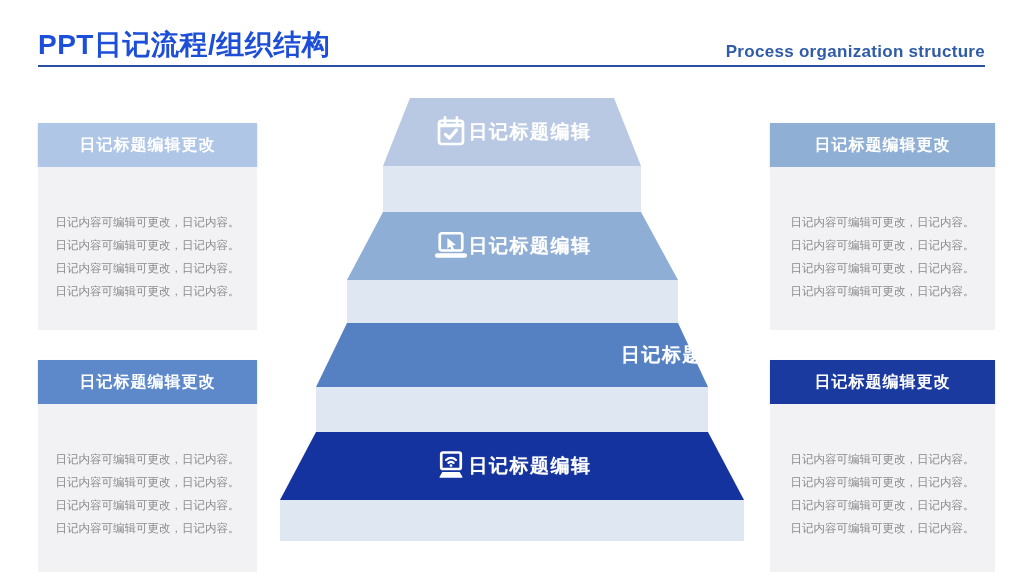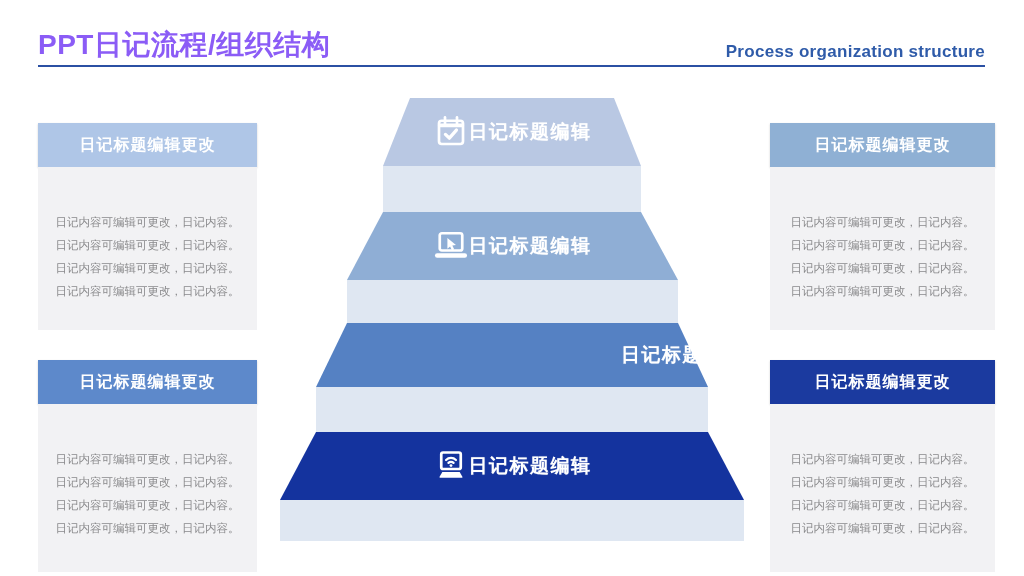--- a/index.html
+++ b/index.html
@@ -53,21 +53,21 @@
   .level-label {
     color:#fff; font-size:19px; font-weight:700; letter-spacing:1.5px;
     text-shadow:0 0 1px rgba(255,255,255,.4);
   }
 </style>
 </head>
 <body>
 
 <div class="slide">
 
-  <div class="page-title" style="color: #8b5cf6;">PPT日记流程/组织结构</div>
+  <div class="page-title" style="color: #1d4ed8;">PPT日记流程/组织结构</div>
   <div class="page-subtitle" style="color: rgb(47, 91, 169);">Process organization structure</div>
   <div class="header-rule" style="background-color: rgb(43, 80, 163);"></div>
 
   <div class="panel panel-tl">
     <div class="panel-header" style="background-color: rgb(175, 198, 231);">日记标题编辑更改</div>
     <div class="panel-body" style="background-color: rgb(242, 242, 244); color: rgb(138, 138, 140);">
       <div class="panel-line">日记内容可编辑可更改，日记内容。</div>
       <div class="panel-line">日记内容可编辑可更改，日记内容。</div>
       <div class="panel-line">日记内容可编辑可更改，日记内容。</div>
       <div class="panel-line">日记内容可编辑可更改，日记内容。</div>

